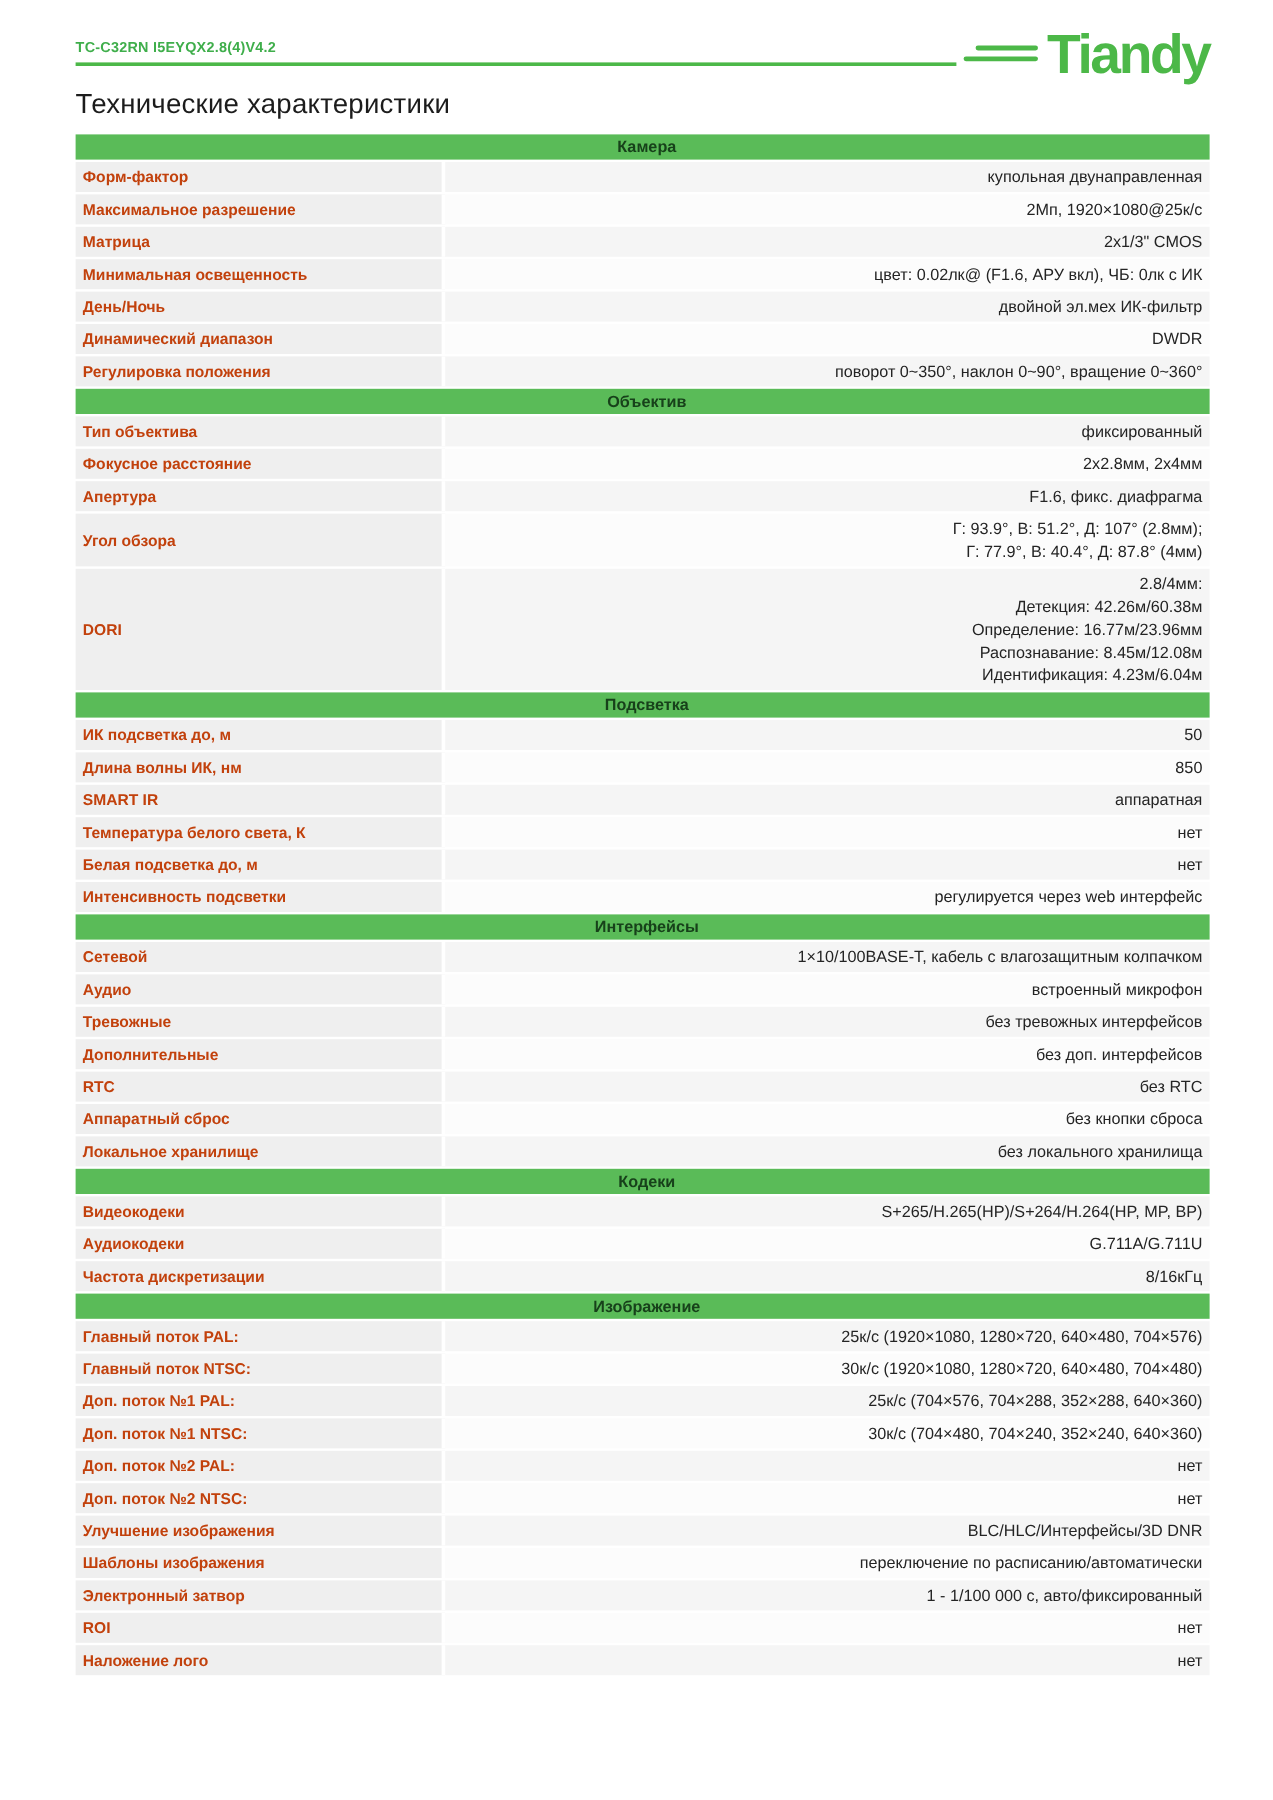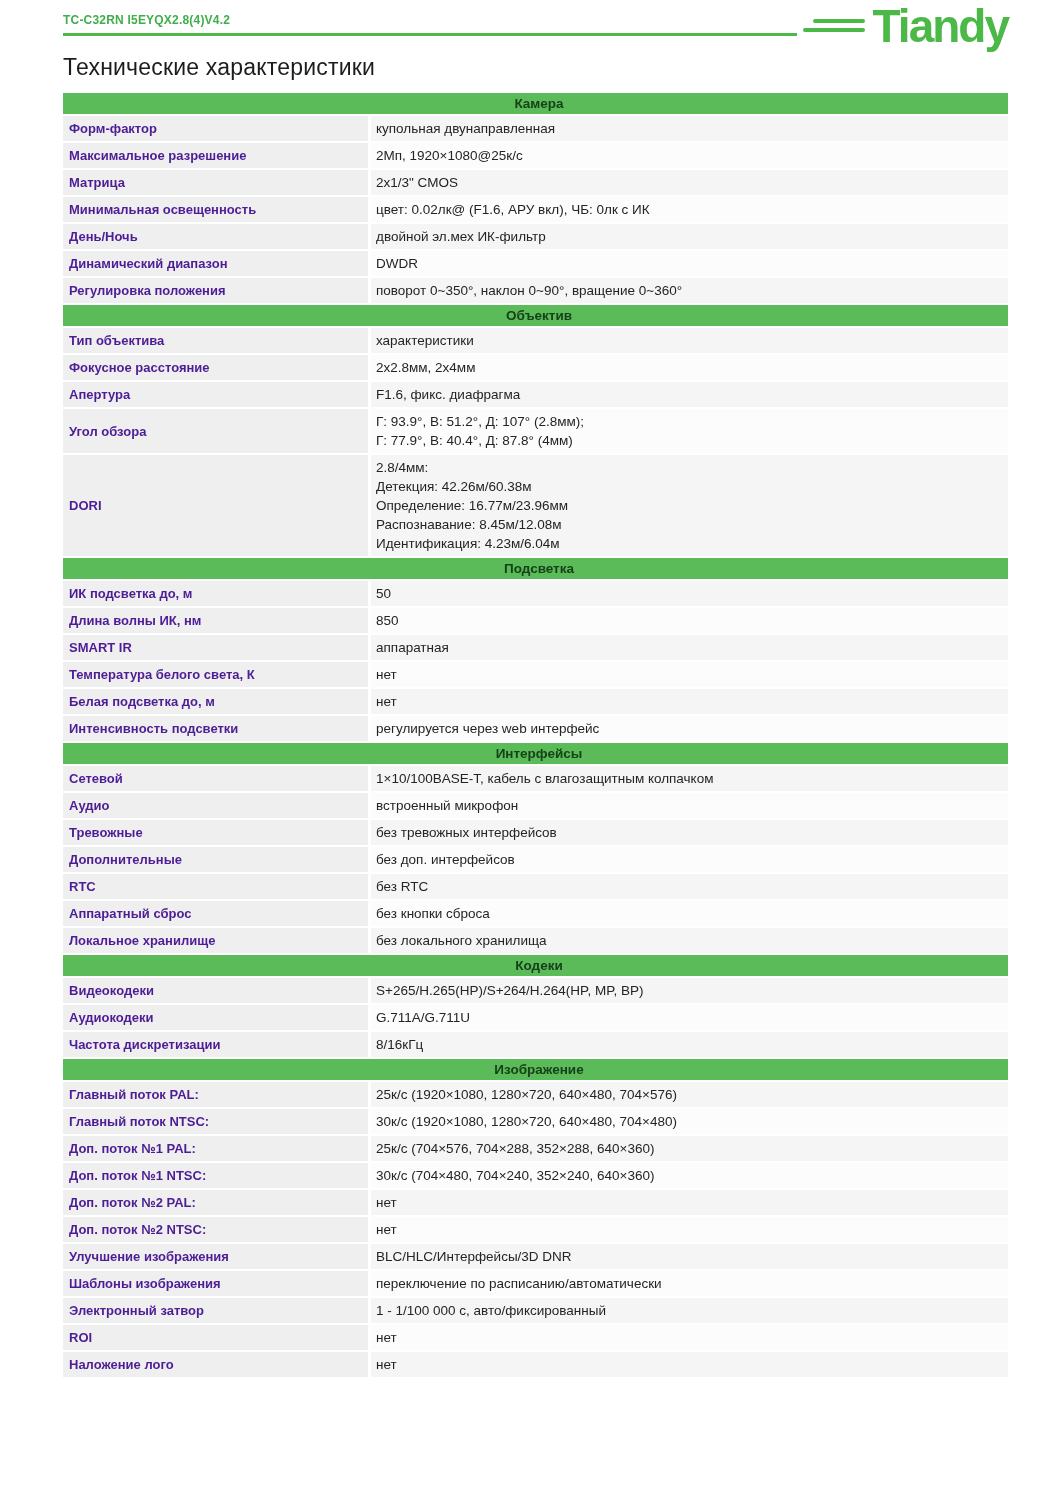--- a/index.html
+++ b/index.html
@@ -11,21 +11,21 @@
     --text-dark:#1f1f1f;
     --bar-text:#17411a;
   }
   html,body{margin:0;padding:0;background:#ffffff;}
   body{
     width:1061px;min-height:1500px;
     font-family:"Liberation Sans", sans-serif;
     color:var(--text-dark);
     box-sizing:border-box;
   }
-  .page{padding:3px 53px 40px 63px;box-sizing:border-box;}
+  .page{padding:22px 53px 40px 63px;box-sizing:border-box;}
 
   
   .header{display:flex;align-items:flex-end;}
   .header-left{flex:1;border-bottom:3px solid var(--green-logo);padding-bottom:6px;}
   .model{color:#3fae4b;font-size:12px;font-weight:700;letter-spacing:.2px;margin-top:10px;}
   .logo{display:flex;align-items:flex-end;margin-bottom:-10px;margin-left:6px;}
   .logo-dashes{display:flex;flex-direction:column;gap:5px;margin:0 8px 14px 0;}
   .logo-dashes i{display:block;height:4px;background:var(--green-logo);border-radius:2px;}
   .logo-dashes i:first-child{width:52px;align-self:flex-end;}
   .logo-dashes i:last-child{width:62px;}
@@ -48,30 +48,30 @@
     margin-bottom:2px;
     text-align:center;
   }
   .section-body{margin-bottom:2px;}
   .spec-row{display:flex;margin-bottom:2px;}
   .row-label{
     width:308px;box-sizing:border-box;flex:0 0 308px;
     background:var(--label-bg);
     border-right:3px solid #ffffff;
     padding:3px 6px 3px 6px;
-    font-size:13px;font-weight:700;line-height:17px;color:#4c1d95;
+    font-size:13px;font-weight:700;line-height:17px;color:#c2410c;
     display:flex;align-items:center;
   }
   .row-value{
     flex:1;padding:3px 6px 3px 5px;
     font-size:13.5px;line-height:19px;color:#242424;
   }
   .spec-row:nth-child(odd) .row-value{background:var(--value-bg-odd);}
   .spec-row:nth-child(even) .row-value{background:var(--value-bg-even);}
-  .value-line{white-space:pre-wrap;}
+  .value-line{white-space:pre-wrap;text-align:right;}
 </style>
 </head>
 <body>
 
 <div class="page">
 
   <div class="header">
     <div class="header-left">
       <div class="model">TC-C32RN I5EYQX2.8(4)V4.2</div>
     </div>
@@ -140,21 +140,21 @@
     </div>
   </div>
     </div>
 
     <div class="spec-section">
       <div class="section-header">Объектив</div>
       <div class="section-body">
     <div class="spec-row">
       <div class="row-label">Тип объектива</div>
       <div class="row-value">
-              <div class="value-line">характеристики</div>
+              <div class="value-line">фиксированный</div>
             </div>
     </div>
 
     <div class="spec-row">
       <div class="row-label">Фокусное расстояние</div>
       <div class="row-value">
               <div class="value-line">2x2.8мм, 2x4мм</div>
             </div>
     </div>
 

